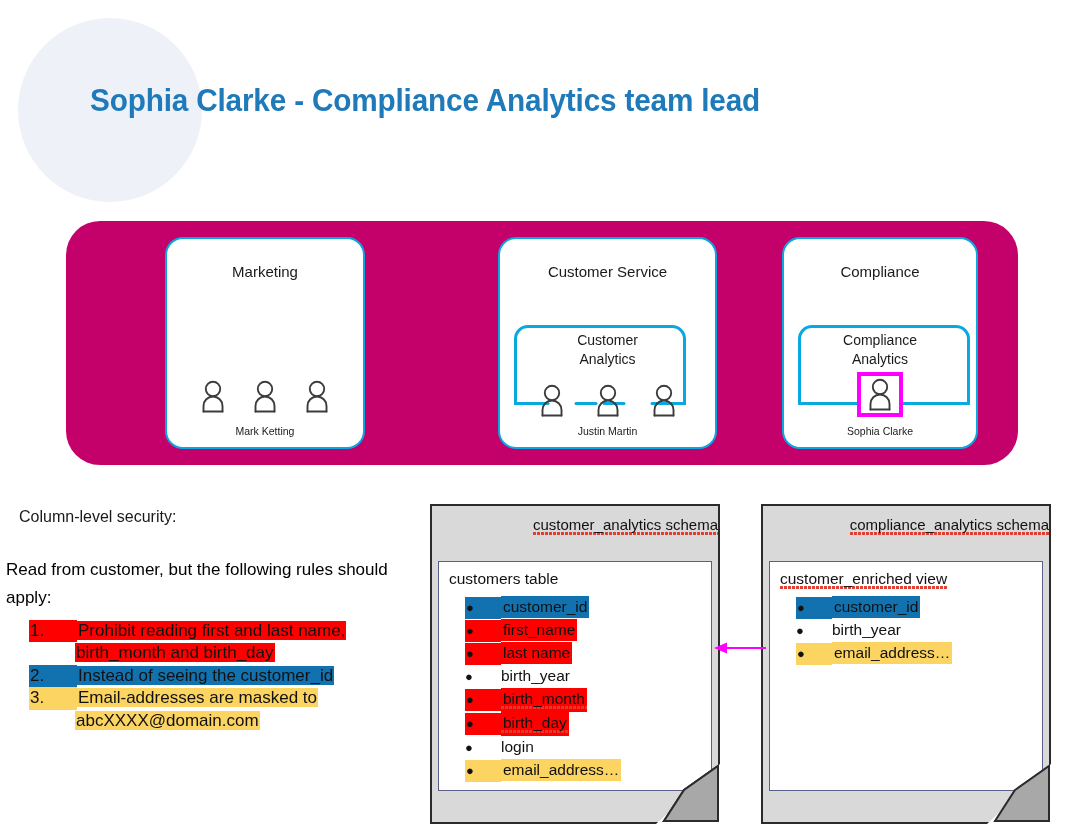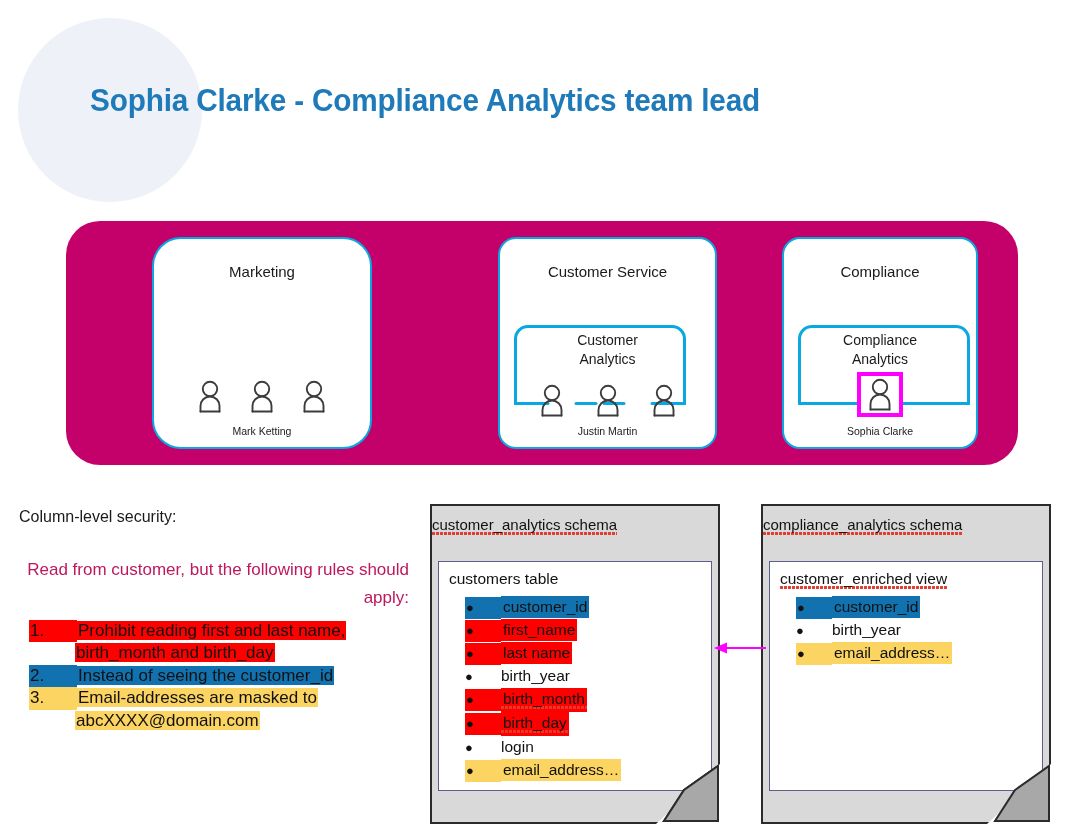--- a/index.html
+++ b/index.html
@@ -29,21 +29,21 @@
   
   #org-panel{
     left:66px;top:221px;width:952px;height:244px;
     background:#c4006a;border-radius:34px;
   }
   .dept-card{
     position:absolute;top:16px;height:212px;
     background:#ffffff;border:2px solid #0aa8e0;border-radius:18px;
     box-sizing:border-box;
   }
-  #dept-card-marketing{left:86px;width:220px;border-radius:29px;}
+  #dept-card-marketing{left:99px;width:200px;}
   #dept-card-customer-service{left:432px;width:219px;}
   #dept-card-compliance{left:716px;width:196px;}
   .dept-title{
     position:absolute;left:0;right:0;top:24px;text-align:center;
     font-size:15px;color:#1a1a1a;
   }
   .dept-person-name{
     position:absolute;left:0;right:0;bottom:10px;text-align:center;
     font-size:10.5px;color:#1a1a1a;
   }
@@ -63,21 +63,21 @@
   .person-icon-highlight{
     border:4px solid #ff00ff;background:#ffffff;
     padding:1px 4px 2px 4px;box-sizing:content-box;
   }
 
   
   #security-heading{
     left:19px;top:508px;font-size:16px;color:#1a1a1a;
   }
   #security-intro{
-    left:19px;top:556px;width:390px;font-size:17px;line-height:28px;color:#be185d;text-align:right;
+    left:6px;top:556px;width:390px;font-size:17px;line-height:28px;color:#000000;
   }
   #rules-list{
     left:29px;top:620px;width:380px;
     font-size:17px;line-height:22.4px;color:#111;
   }
   .rule-row{display:flex;margin:0;padding:0;}
   .rule-num{display:inline-block;width:46px;flex:0 0 46px;}
   .rule-text{display:inline-block;}
   .hl{padding:0 1px;}
   .hl-red{background:#ff0000;}
@@ -92,21 +92,21 @@
     box-sizing:border-box;
   }
   #doc-customer-analytics{left:430px;top:504px;width:290px;height:320px;}
   #doc-compliance-analytics{left:761px;top:504px;width:290px;height:320px;}
   .doc-fold{
     position:absolute;right:-2px;bottom:-2px;width:64px;height:60px;
     overflow:hidden;
   }
   .doc-fold svg{position:absolute;right:0;bottom:0;}
   .doc-title{
-    position:absolute;left:0;right:0;top:10px;text-align:left;
+    position:absolute;left:0;right:0;top:10px;text-align:right;
     font-size:15px;color:#111;
   }
   .squiggle{
     border-bottom:2px dotted transparent;
     background-image:
       radial-gradient(circle at 1.5px 1.5px, #e23b2e 1.4px, rgba(0,0,0,0) 1.6px);
     background-size:4px 4px;
     background-repeat:repeat-x;
     background-position:left bottom;
     padding-bottom:3px;

